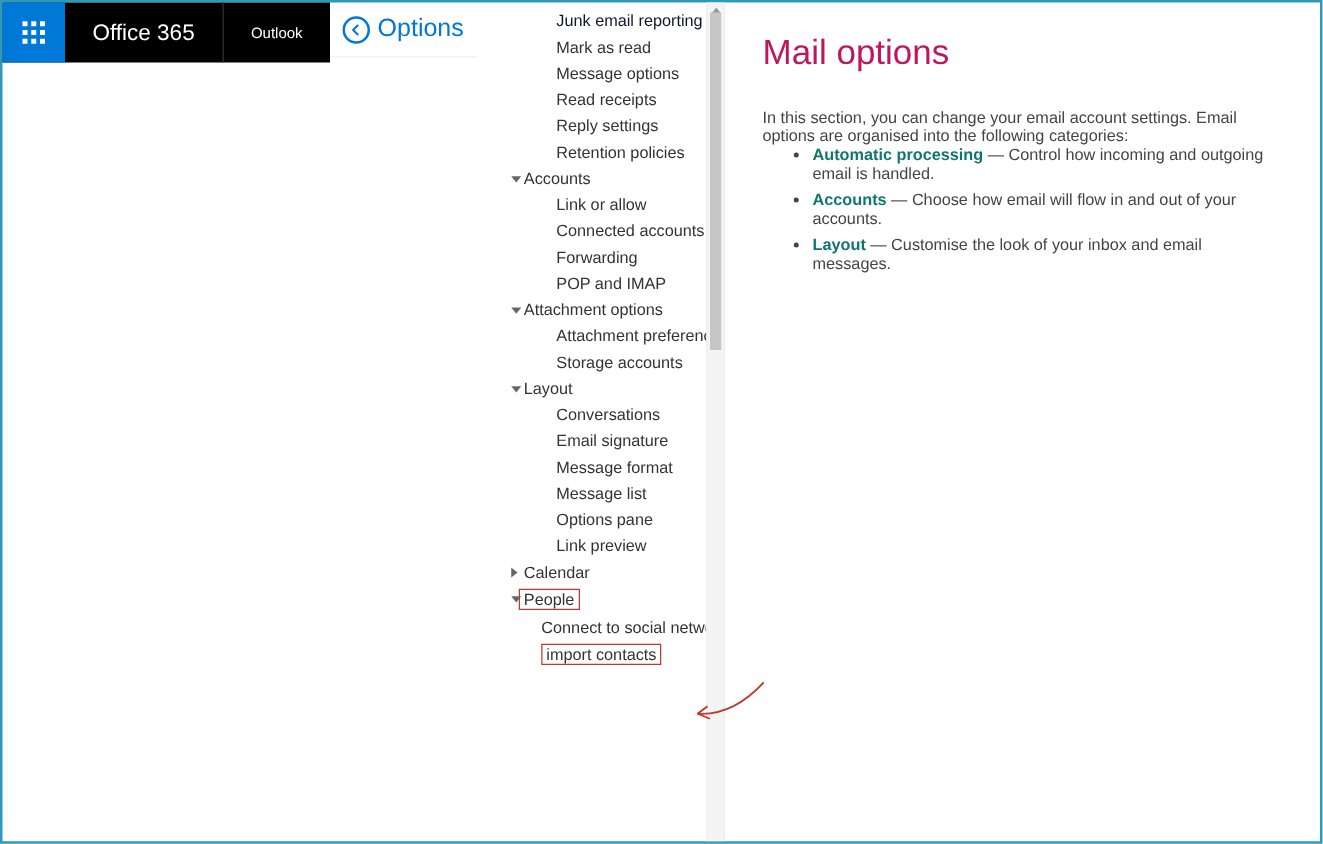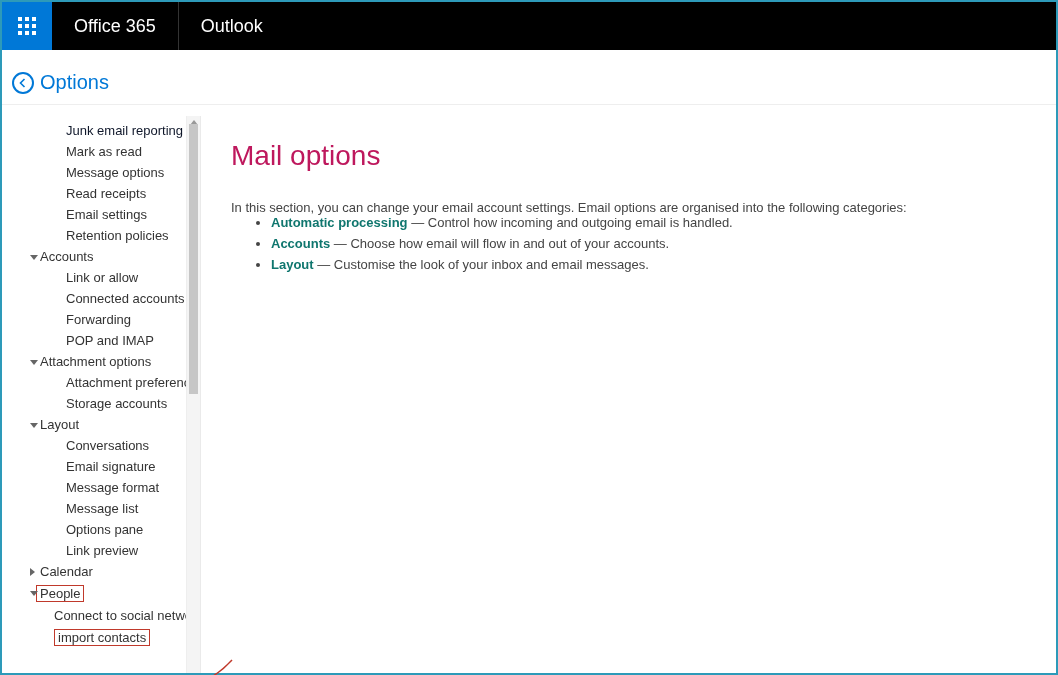--- a/index.html
+++ b/index.html
@@ -9,22 +9,21 @@
       width: 1058px;
       height: 675px;
       overflow: hidden;
       padding: 2px;
     }
     .window {
       background: #fff;
       width: 100%;
       height: 100%;
       display: flex;
-      flex-direction: column;
-      gap: 11px;
+      flex-direction: row;
     }
     .topbar {
       background: #000;
       height: 48px;
       display: flex;
       align-items: stretch;
       color: #fff;
     }
     .app-launcher {
       width: 50px;
@@ -48,21 +47,21 @@
       padding: 0 22px;
       font-size: 18px;
       font-weight: 300;
       color: #fff;
       border-right: 1px solid #333;
     }
     .appname {
       display: flex;
       align-items: center;
       padding: 0 22px;
-      font-size: 18px;
+      font-size: 12px;
       font-weight: 400;
       color: #fff;
     }
     .subheader {
       height: 44px;
       display: flex;
       align-items: center;
       padding: 10px 10px;
       border-bottom: 1px solid #eee;
     }
@@ -230,21 +229,21 @@
     </div>
   </div>
 
   <div class="content-row">
     <div class="sidebar-wrap" style="position:relative;">
       <div class="sidebar">
         <div class="item item-faded">Junk email reporting</div>
         <div class="item">Mark as read</div>
         <div class="item">Message options</div>
         <div class="item">Read receipts</div>
-        <div class="item">Email settings</div>
+        <div class="item">Reply settings</div>
         <div class="item">Retention policies</div>
 
         <div class="group"><span>Accounts</span></div>
         <div class="item">Link or allow</div>
         <div class="item">Connected accounts</div>
         <div class="item">Forwarding</div>
         <div class="item">POP and IMAP</div>
 
         <div class="group"><span>Attachment options</span></div>
         <div class="item">Attachment preference</div>

